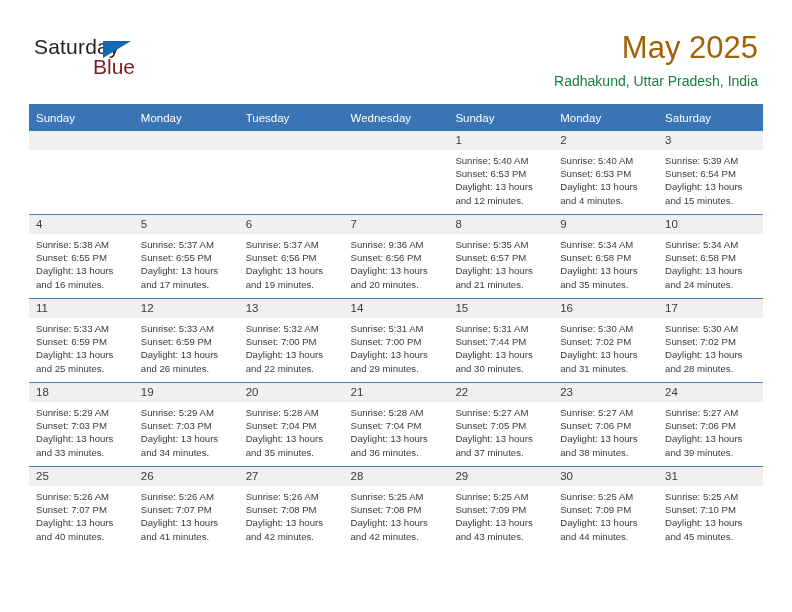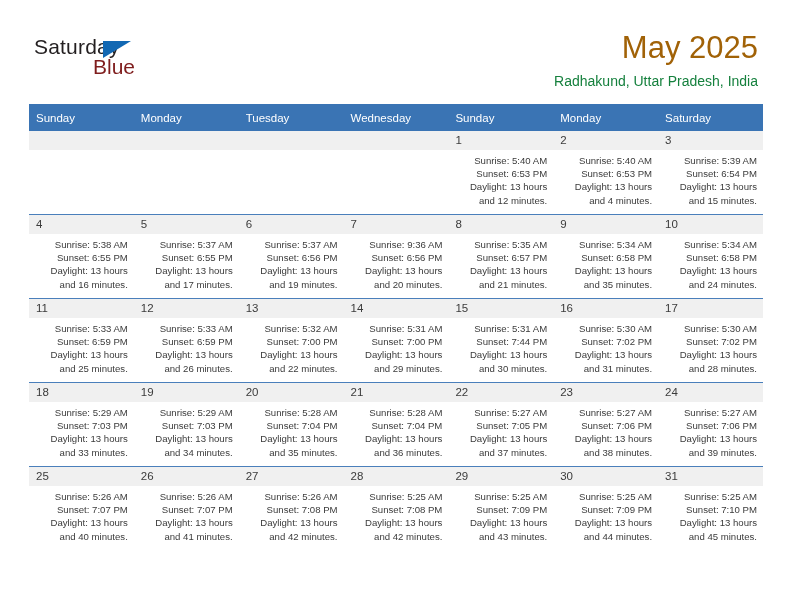--- a/index.html
+++ b/index.html
@@ -122,21 +122,20 @@
     line-height: 13px;
   }
   td.empty .daynum {
     color: transparent;
   }
   .details {
     padding: 4px 6px 0 7px;
     font-size: 9.6px;
     color: #3b3b3b;
     line-height: 13.2px;
-    text-align: right;
   }
   .details div {
     white-space: nowrap;
   }
   .details .daylight {
     white-space: normal;
   }
 </style>
 </head>
 <body>

